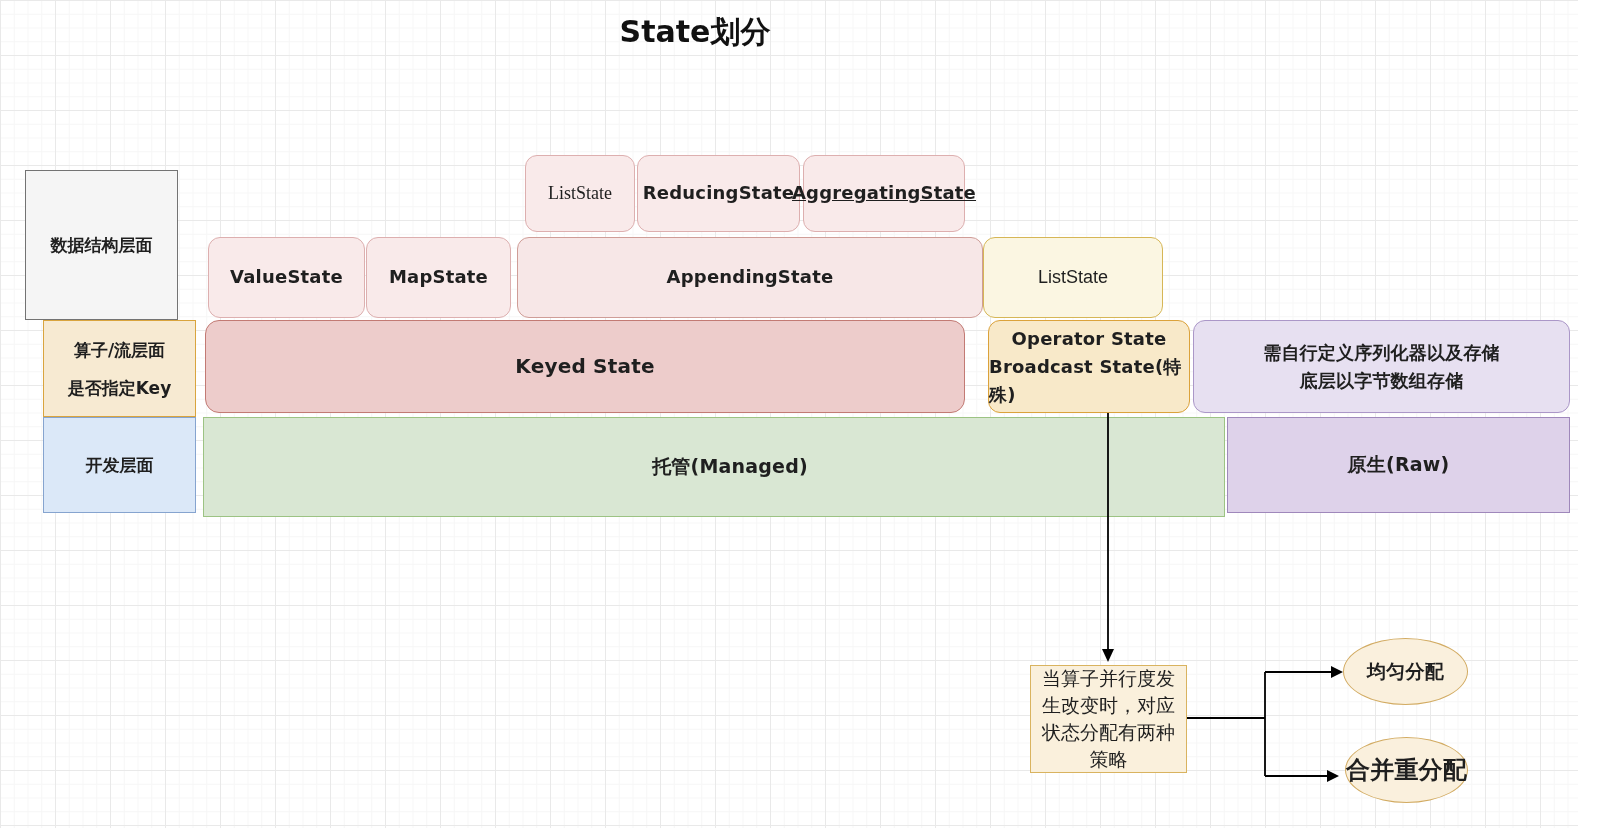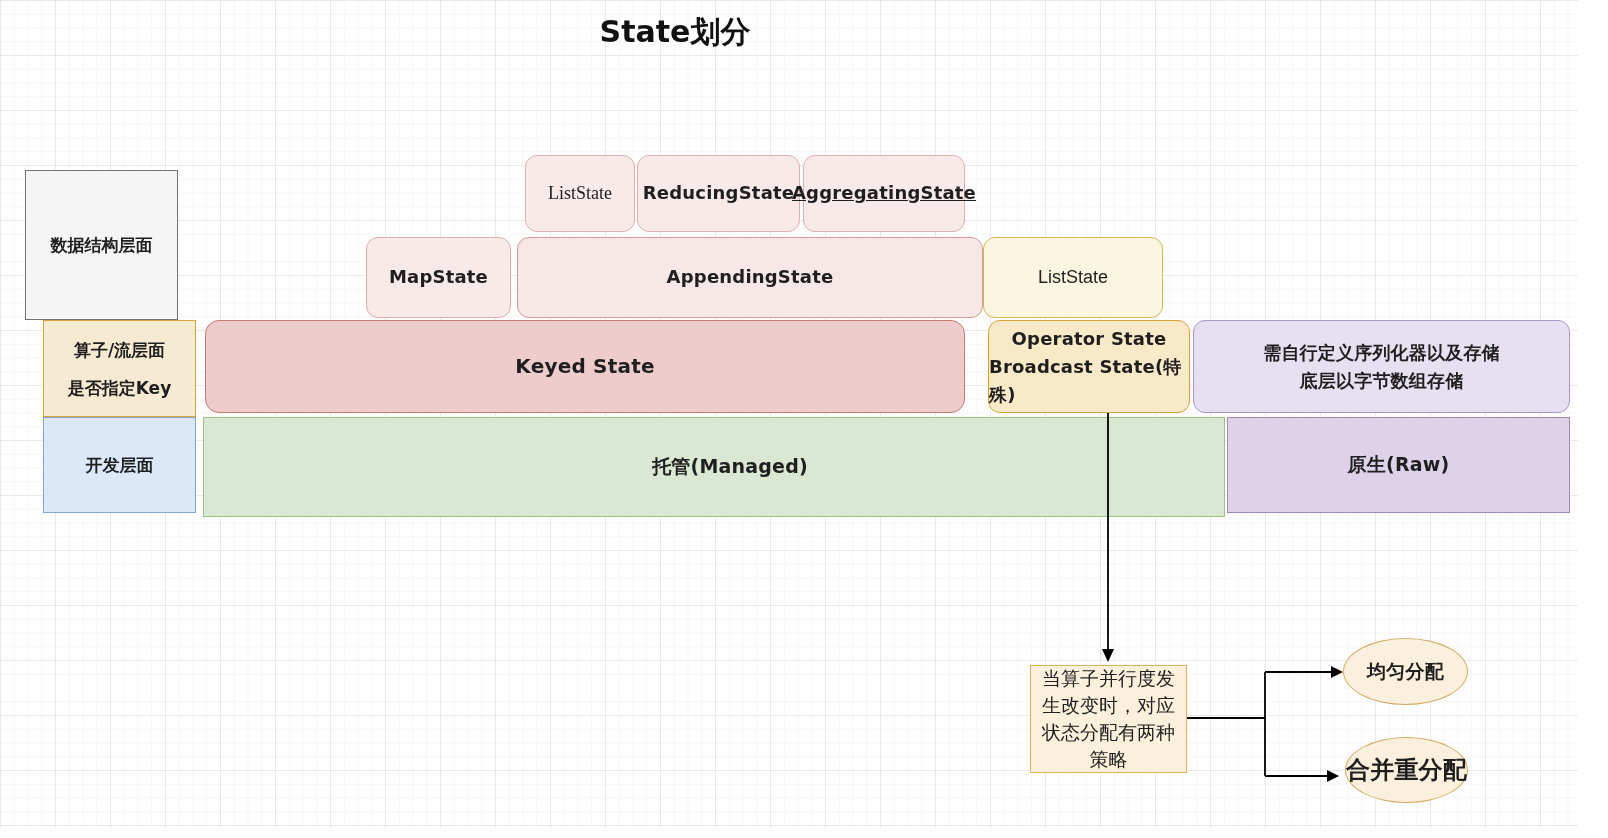--- a/index.html
+++ b/index.html
@@ -42,21 +42,21 @@
   .purple-t  {background:#e7e0f1;border:1.5px solid #ab97c8;}
   .purple-b  {background:#ded2ea;border:1.5px solid #9f88bb;}
   .green     {background:#d9e7d3;border:1px solid #9cc383;}
   .lgray     {background:#f5f5f5;border:1px solid #737373;}
   .lorange   {background:#f7ead2;border:1.5px solid #d9a43e;}
   .lblue     {background:#dbe8f8;border:1.5px solid #86a4cf;}
   .note      {background:#faf0dc;border:1.5px solid #d9b35f;}
   .peach     {background:#faf0dd;border:1.5px solid #d2ab62;}
   .title{
     position:absolute;left:440px;top:12px;width:470px;
-    text-align:center;font-size:30px;font-weight:700;color:#111;
+    text-align:center;font-size:30px;font-weight:700;color:#111;padding-left:20px;
   }
   svg.overlay{position:absolute;left:0;top:0;pointer-events:none;}
   .edge-strip{position:absolute;background:#fff;}
 </style>
 </head>
 <body>
 
 <div class="canvas">
 
   <div class="title">State划分</div>
@@ -75,20 +75,23 @@
   <div class="box pink r12" style="left:525px;top:155px;width:110px;height:77px;font-size:18px;">
     <span class="serif">ListState</span>
   </div>
   <div class="box pink r12" style="left:637px;top:155px;width:163px;height:77px;font-size:18px;">
     <span class="comic">ReducingState</span>
   </div>
   <div class="box pink r12" style="left:803px;top:155px;width:162px;height:77px;font-size:18px;text-decoration:underline;">
     <span class="comic">AggregatingState</span>
   </div>
 
+  <div class="box pink r12" style="left:208px;top:237px;width:157px;height:81px;font-size:18px;">
+    <span class="comic">ValueState</span>
+  </div>
   <div class="box pink r12" style="left:366px;top:237px;width:145px;height:81px;font-size:18px;">
     <span class="comic">MapState</span>
   </div>
   <div class="box pink-dk r12" style="left:517px;top:237px;width:466px;height:81px;font-size:18px;">
     <span class="comic">AppendingState</span>
   </div>
   <div class="box yellow r12" style="left:983px;top:237px;width:180px;height:81px;font-size:18px;">
     <span class="sans">ListState</span>
   </div>
 

